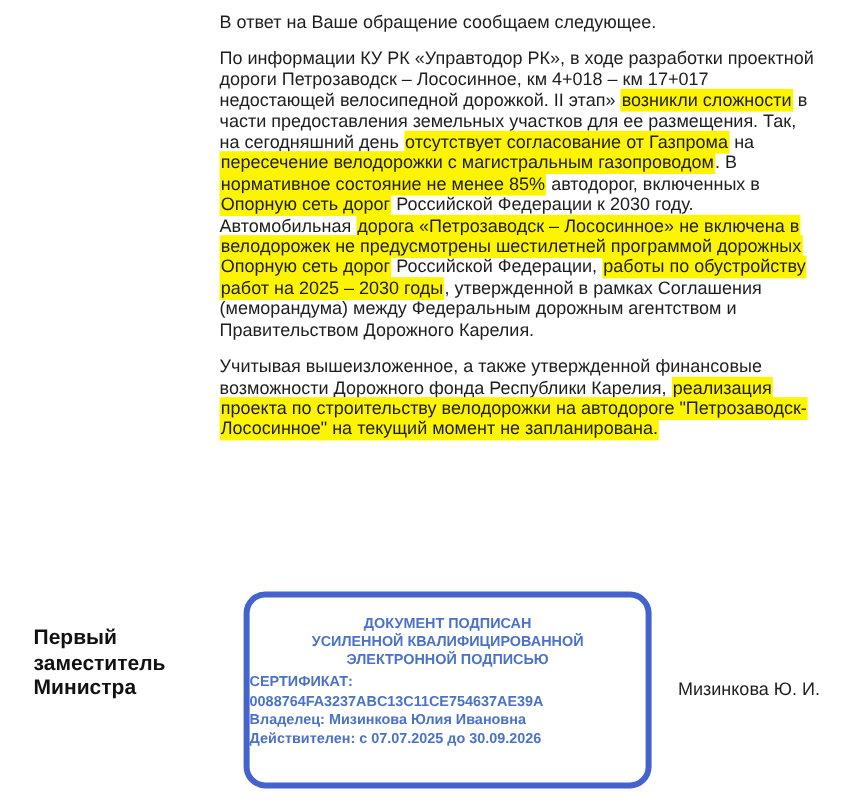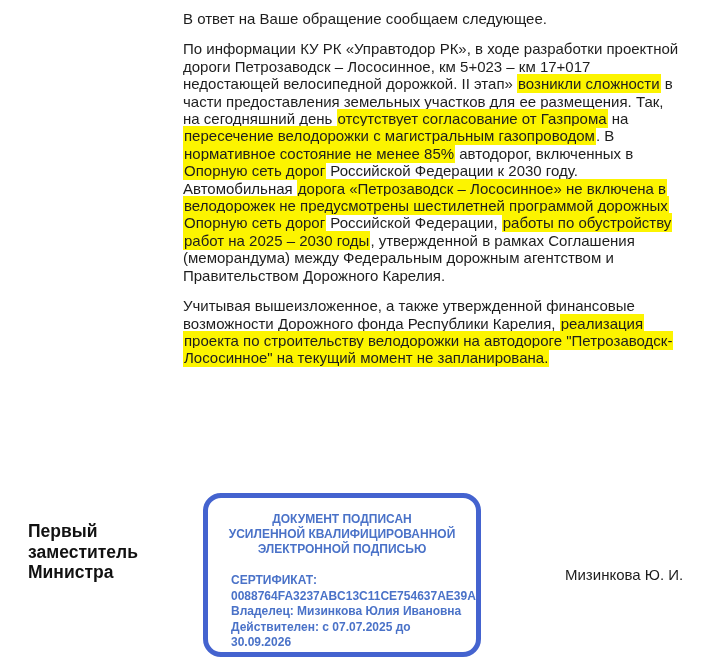--- a/index.html
+++ b/index.html
@@ -33,38 +33,37 @@
     top: 521px;
     font-size: 17.5px;
     font-weight: bold;
     line-height: 20.5px;
     color: #111111;
   }
   .stamp {
     position: absolute;
     left: 203px;
     top: 493px;
-    width: 278px;
+    width: 340px;
     height: 164px;
     box-sizing: border-box;
     border: 5px solid var(--stamp-border, #4463cf);
     border-radius: 18px;
     background: #ffffff;
   }
   .stamp-header {
     margin-top: 14px;
     text-align: center;
     font-weight: bold;
     font-size: 12px;
     line-height: 15px;
     color: var(--stamp-text, #4a72c8);
   }
   .stamp-details {
-    margin-top: 16px;
-    padding-left: 23px;
+    margin-top: 4px;
     padding-right: 10px;
     text-align: left;
     font-weight: bold;
     font-size: 12px;
     line-height: 15.5px;
     color: var(--stamp-text, #4a72c8);
   }
   .sign-name {
     position: absolute;
     left: 565px;
@@ -77,21 +76,21 @@
 <body>
 
 <div class="page">
 
   <div class="letter-body">
       <div class="para">
         <div class="line"><span>В ответ на Ваше обращение сообщаем следующее.</span></div>
       </div>
       <div class="para">
         <div class="line"><span>По информации КУ РК «Управтодор РК», в ходе разработки проектной</span></div>
-        <div class="line"><span>дороги Петрозаводск – Лососинное, км 5+023 – км 17+017</span></div>
+        <div class="line"><span>дороги Петрозаводск – Лососинное, км 4+018 – км 17+017</span></div>
         <div class="line"><span>недостающей велосипедной дорожкой. II этап» </span><span class="hl">возникли сложности</span><span> в</span></div>
         <div class="line"><span>части предоставления земельных участков для ее размещения. Так,</span></div>
         <div class="line"><span>на сегодняшний день </span><span class="hl">отсутствует согласование от Газпрома</span><span> на</span></div>
         <div class="line"><span class="hl">пересечение велодорожки с магистральным газопроводом</span><span>. В</span></div>
         <div class="line"><span class="hl">нормативное состояние не менее 85%</span><span> автодорог, включенных в</span></div>
         <div class="line"><span class="hl">Опорную сеть дорог</span><span> Российской Федерации к 2030 году.</span></div>
         <div class="line"><span>Автомобильная </span><span class="hl">дорога «Петрозаводск – Лососинное» не включена в</span></div>
         <div class="line"><span class="hl">велодорожек не предусмотрены шестилетней программой дорожных</span></div>
         <div class="line"><span class="hl">Опорную сеть дорог</span><span> Российской Федерации, </span><span class="hl">работы по обустройству</span></div>
         <div class="line"><span class="hl">работ на 2025 – 2030 годы</span><span>, утвержденной в рамках Соглашения</span></div>

